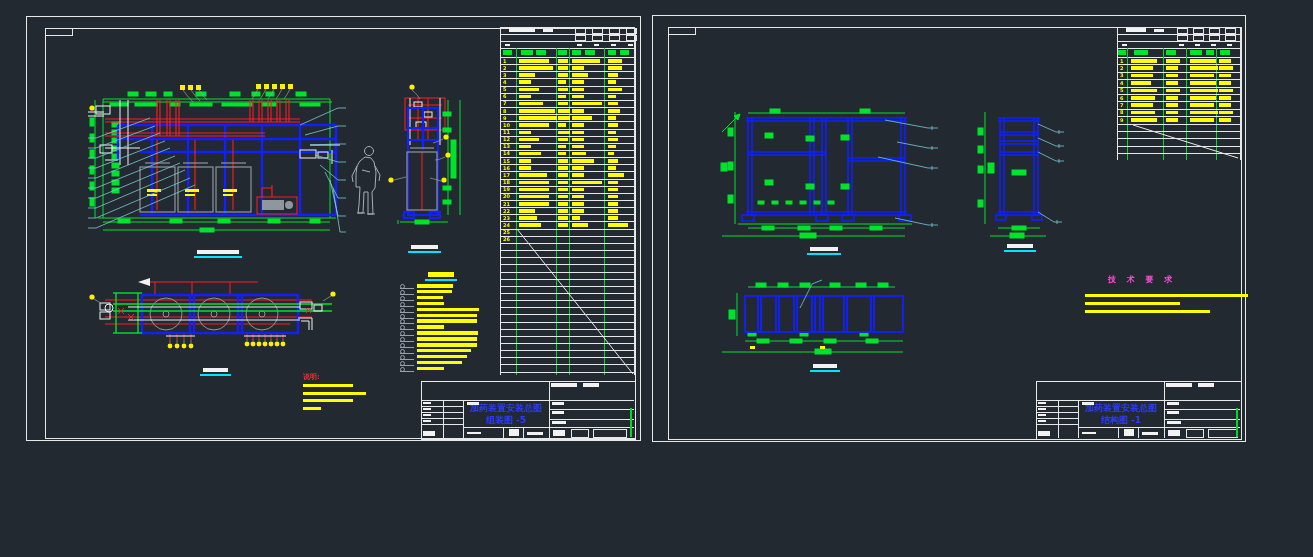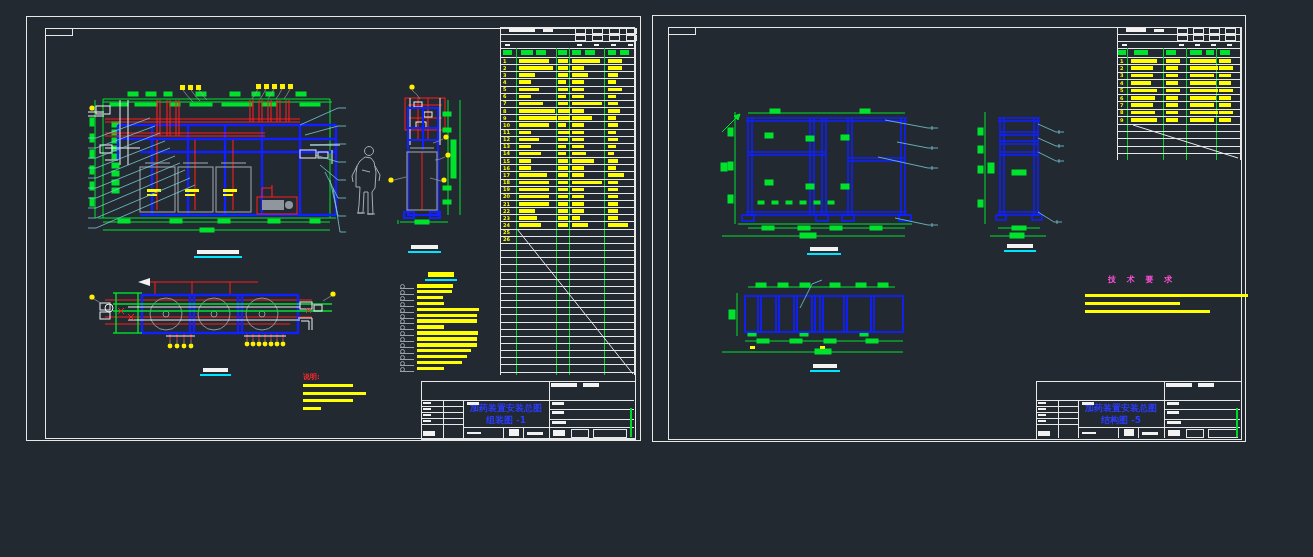--- a/index.html
+++ b/index.html
@@ -637,21 +637,21 @@
     <div id="notes1">
       <span class="abs" style="left:303px;top:372px;color:#ff2a2a;font-size:7px;font-weight:bold;">说明:</span>
     <div class="note-line" style="left: 303px; top: 384px; width: 50px;"></div>
         <div class="note-line" style="left: 303px; top: 391.6px; width: 63px;"></div>
         <div class="note-line" style="left: 303px; top: 399.2px; width: 50px;"></div>
         <div class="note-line" style="left: 303px; top: 406.8px; width: 18px;"></div>
       </div>
 
     <div id="tb1">
       <div class="blue-title" style="left:465px;top:403px;width:82px;font-size:9px;">加药装置安装总图</div>
-      <div class="blue-title" style="left:465px;top:415px;width:82px;font-size:9px;">组装图 -1</div>
+      <div class="blue-title" style="left:465px;top:415px;width:82px;font-size:9px;">组装图 -5</div>
     <div class="wbox" style="left: 421px; top: 381px; width: 213px; height: 57px;"></div>
         <div class="hl" style="left: 421px; top: 400px; width: 213px;"></div>
         <div class="vl" style="left: 463px; top: 400px; height: 38px;"></div>
         <div class="vl" style="left: 549px; top: 381px; height: 57px;"></div>
         <div class="vl" style="left: 443px; top: 400px; height: 38px;"></div>
         <div class="hl" style="left: 421px; top: 406px; width: 42px;"></div>
         <div class="wbar" style="left: 423px; top: 402px; width: 8px; height: 2px;"></div>
         <div class="hl" style="left: 421px; top: 412px; width: 42px;"></div>
         <div class="wbar" style="left: 423px; top: 408px; width: 8px; height: 2px;"></div>
         <div class="hl" style="left: 421px; top: 418px; width: 42px;"></div>
@@ -945,21 +945,21 @@
 
     <div id="notes2">
       <span class="abs" style="left:1108px;top:274px;color:#ff4fd8;font-size:8px;font-weight:bold;letter-spacing:4px;">技 术 要 求</span>
     <div class="note-line" style="left: 1085px; top: 294px; width: 163px;"></div>
         <div class="note-line" style="left: 1085px; top: 302.2px; width: 95px;"></div>
         <div class="note-line" style="left: 1085px; top: 310.4px; width: 125px;"></div>
       </div>
 
     <div id="tb2">
       <div class="blue-title" style="left:1080px;top:403px;width:82px;font-size:9px;">加药装置安装总图</div>
-      <div class="blue-title" style="left:1080px;top:415px;width:82px;font-size:9px;">结构图 -5</div>
+      <div class="blue-title" style="left:1080px;top:415px;width:82px;font-size:9px;">结构图 -1</div>
     <div class="wbox" style="left: 1036px; top: 381px; width: 204px; height: 57px;"></div>
         <div class="hl" style="left: 1036px; top: 400px; width: 204px;"></div>
         <div class="vl" style="left: 1078px; top: 400px; height: 38px;"></div>
         <div class="vl" style="left: 1164px; top: 381px; height: 57px;"></div>
         <div class="vl" style="left: 1058px; top: 400px; height: 38px;"></div>
         <div class="hl" style="left: 1036px; top: 406px; width: 42px;"></div>
         <div class="wbar" style="left: 1038px; top: 402px; width: 8px; height: 2px;"></div>
         <div class="hl" style="left: 1036px; top: 412px; width: 42px;"></div>
         <div class="wbar" style="left: 1038px; top: 408px; width: 8px; height: 2px;"></div>
         <div class="hl" style="left: 1036px; top: 418px; width: 42px;"></div>

